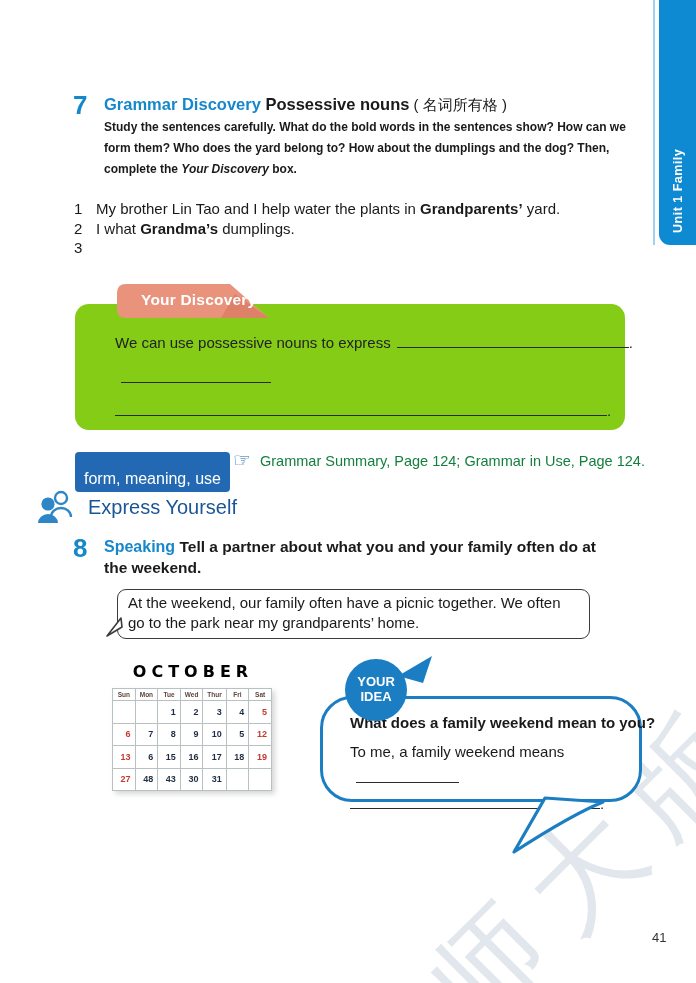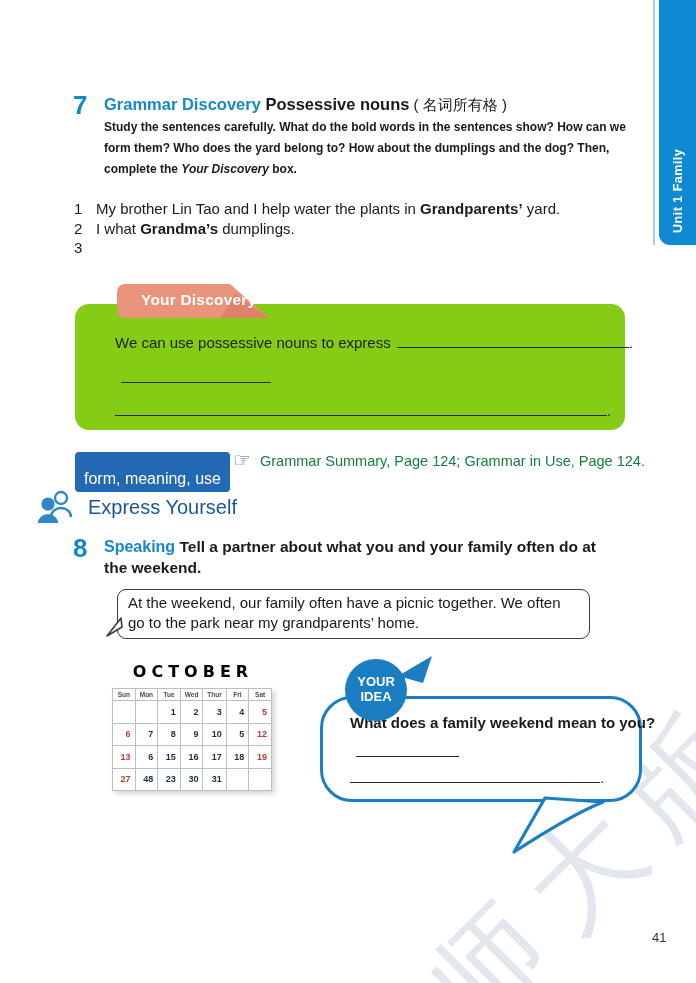--- a/index.html
+++ b/index.html
@@ -214,34 +214,34 @@
       <td>6</td>
       <td>15</td>
       <td>16</td>
       <td>17</td>
       <td>18</td>
       <td class="wkend">19</td>
     </tr>
     <tr>
       <td class="wkend">27</td>
       <td>48</td>
-      <td>23</td>
+      <td>43</td>
       <td>30</td>
       <td>31</td>
       <td></td>
       <td class="wkend"></td>
     </tr>
   </tbody>
     </table>
 </div>
 
 <div class="idea-bubble">
   <div class="idea-q">What does a family weekend mean to you?</div>
   <div class="idea-a">
-    <span class="blank" style="width:103px;"></span><br>
+    <span>To me, a family weekend means</span><span class="blank" style="width:103px;"></span><br>
     <span class="blank" style="width:250px; margin-left:0;"></span><span>.</span>
   </div>
 </div>
 <svg class="idea-bubble-tail" width="120" height="62" viewBox="0 0 120 62">
   <path d="M45,4 L14,58 C48,36 78,18 103,8 Z" fill="#ffffff" stroke="#1b7ec2" stroke-width="3.2" stroke-linejoin="round"></path>
 </svg>
 <svg class="idea-tail" width="36" height="27" viewBox="0 0 36 27">
   <polygon points="0,20 34,0 25,27" fill="#1b7ec2"></polygon>
 </svg>
 <div class="idea-badge">

